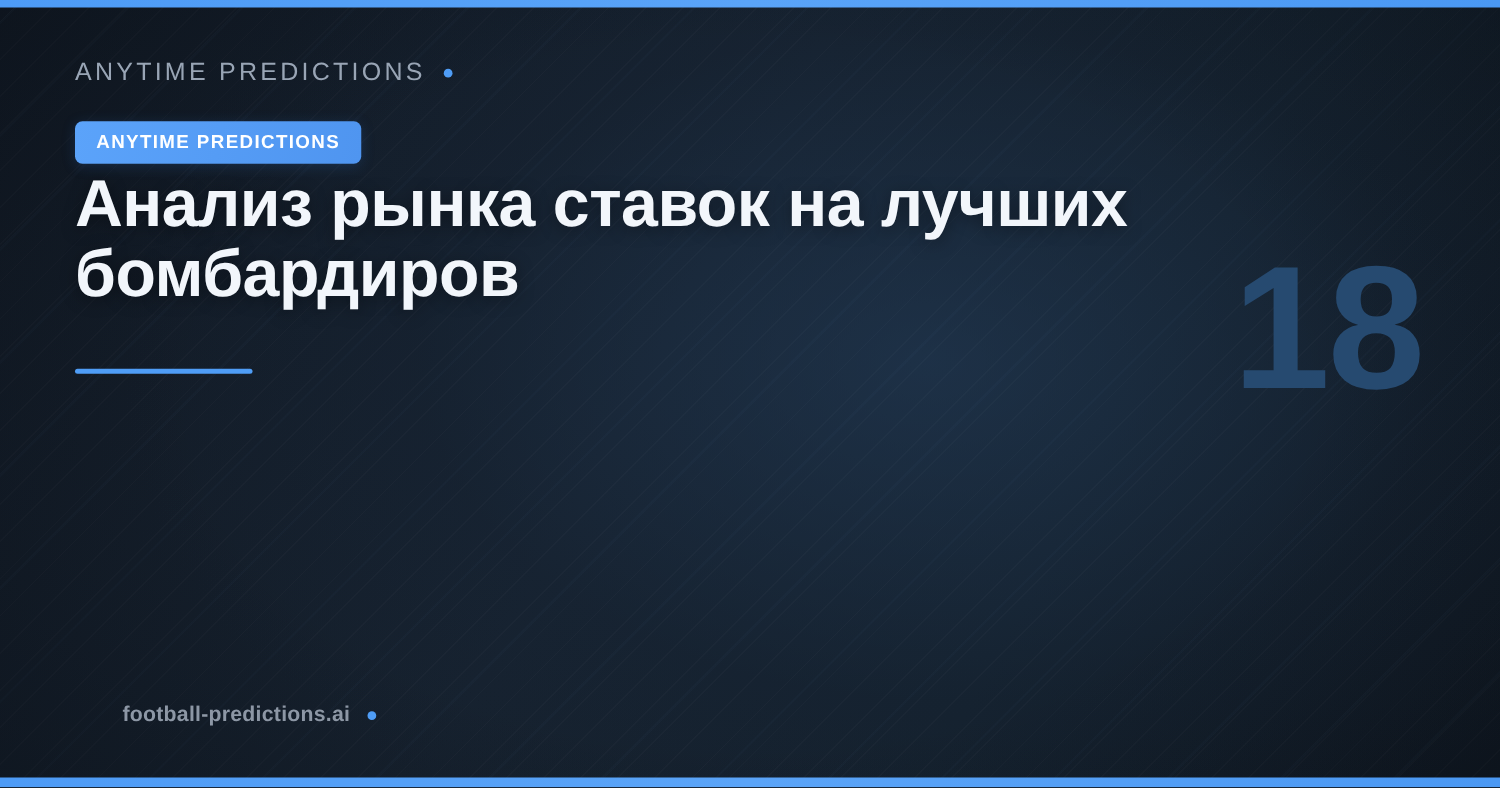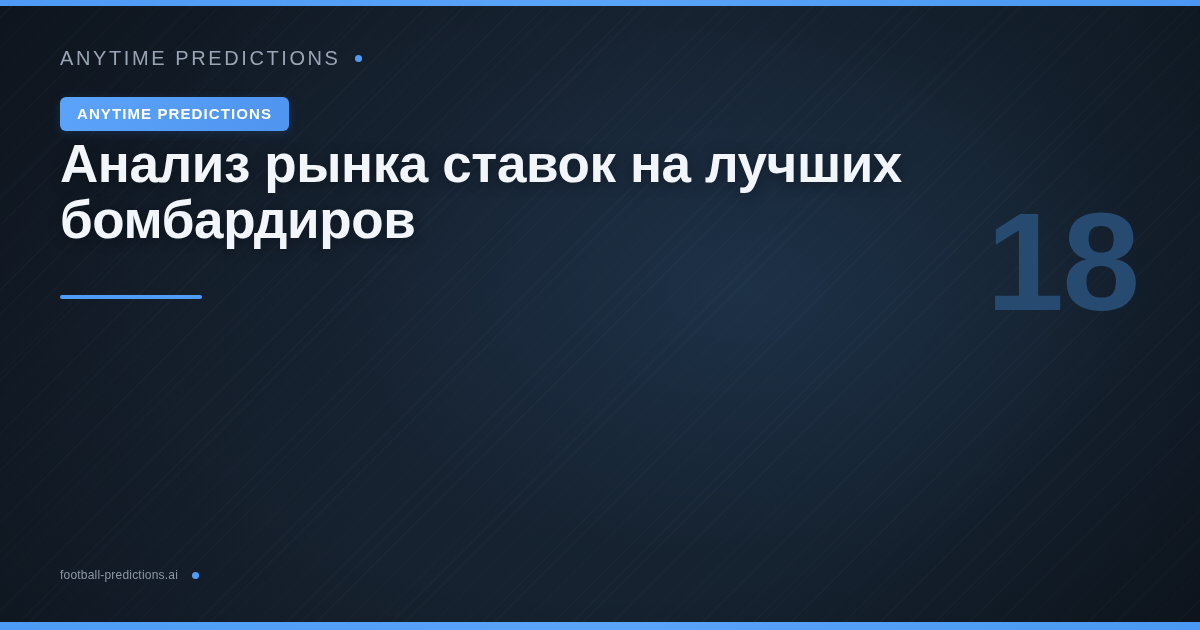--- a/index.html
+++ b/index.html
@@ -144,25 +144,26 @@
     width:142px; height:4px;
     border-radius:2px;
     background:#4f9df6;
   }
 
   .footer {
     position:absolute; bottom:48px; left:0;
     display:flex; align-items:center; gap:14px;
   }
   .footer-site, .footer-tag {
-    font-size:12px;
-    font-weight:400;
+    font-size:17px;
+    font-weight:700;
     letter-spacing:0.2px;
     color:#8d97a5;
     white-space:nowrap;
+    margin-left:38px;
   }
 </style>
 </head>
 <body>
 
 <div class="card">
 
   <div class="stripes"></div>
   <div class="stripes2"></div>
   <div class="vignette"></div>

